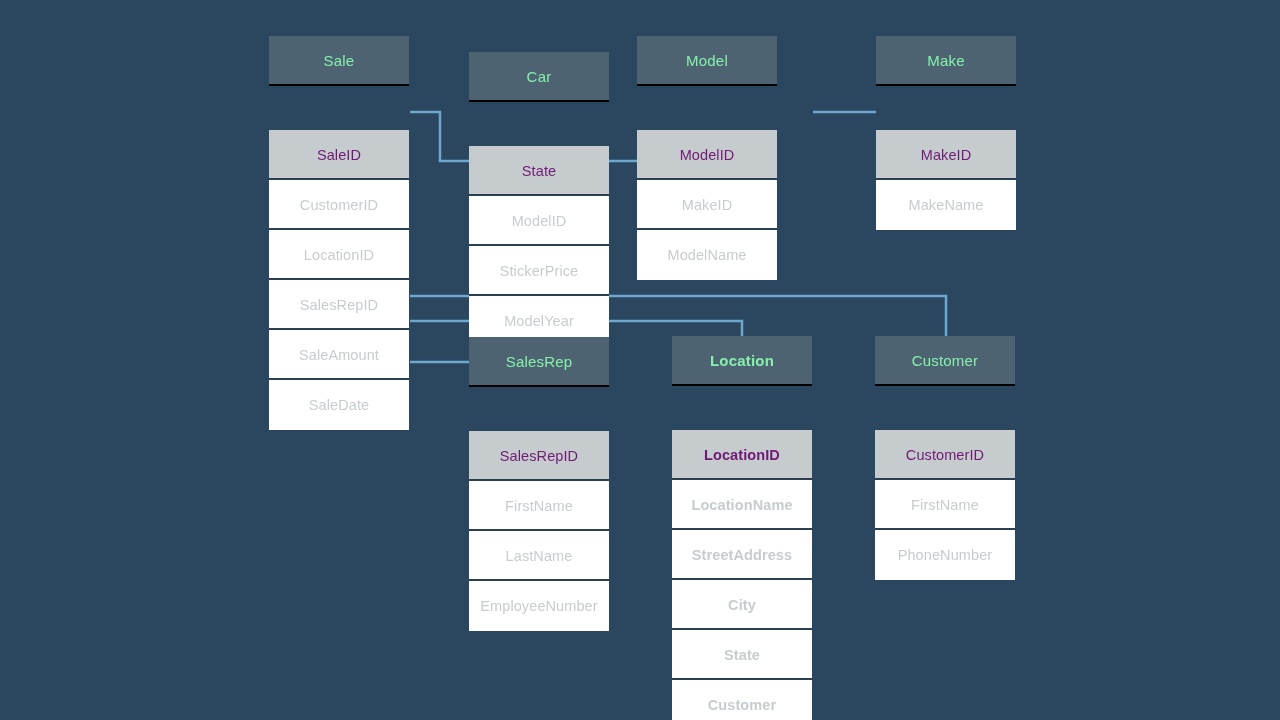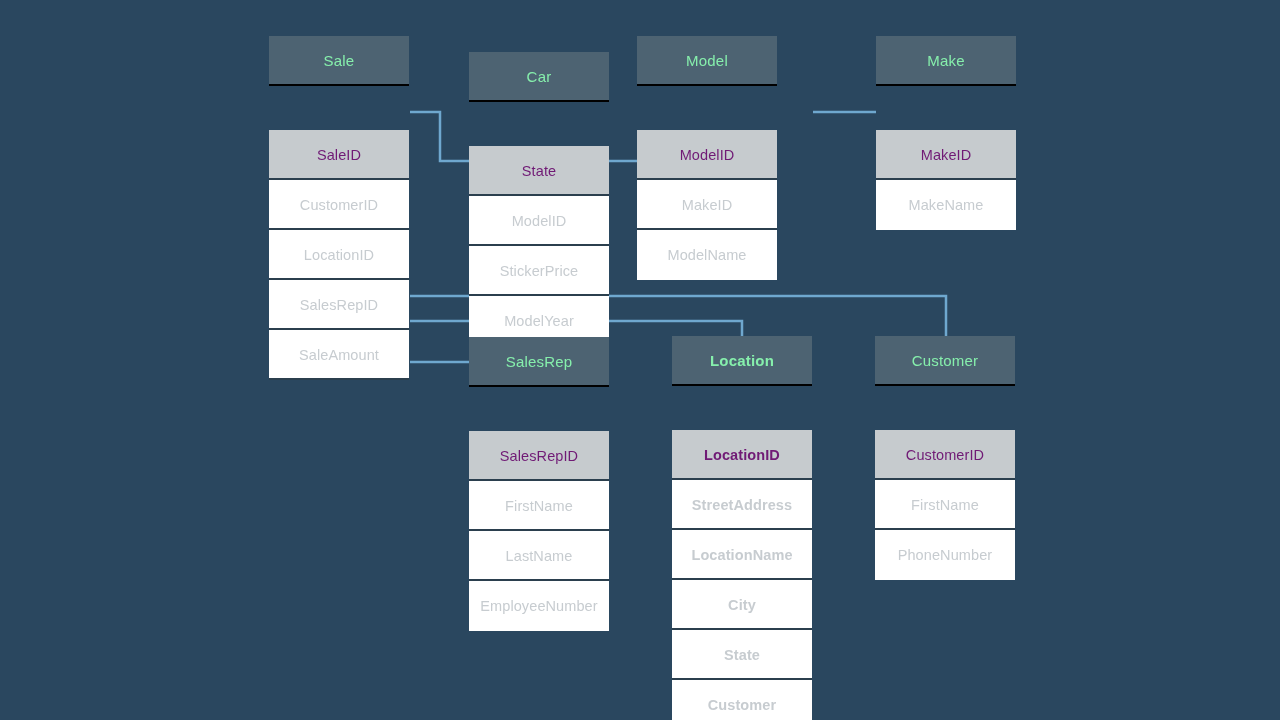--- a/index.html
+++ b/index.html
@@ -83,20 +83,21 @@
 
   <div id="entities-root">
       <div class="entity" style="left: 269px; top: 36px;">
         <div class="entity-title">Sale</div>
         <div class="entity-fields">
           <div class="field pk">SaleID</div>
           <div class="field">CustomerID</div>
           <div class="field">LocationID</div>
           <div class="field">SalesRepID</div>
           <div class="field">SaleAmount</div>
+          <div class="field last">SaleDate</div>
         </div>
       </div>
       <div class="entity" style="left: 469px; top: 52px;">
         <div class="entity-title">Car</div>
         <div class="entity-fields">
           <div class="field pk">State</div>
           <div class="field">ModelID</div>
           <div class="field">StickerPrice</div>
           <div class="field last">ModelYear</div>
         </div>
@@ -122,22 +123,22 @@
           <div class="field pk">SalesRepID</div>
           <div class="field">FirstName</div>
           <div class="field">LastName</div>
           <div class="field last">EmployeeNumber</div>
         </div>
       </div>
       <div class="entity" style="left: 672px; top: 336px; font-weight: bold;">
         <div class="entity-title">Location</div>
         <div class="entity-fields">
           <div class="field pk">LocationID</div>
+          <div class="field">LocationName</div>
           <div class="field">StreetAddress</div>
-          <div class="field">LocationName</div>
           <div class="field">City</div>
           <div class="field">State</div>
           <div class="field last">Customer</div>
         </div>
       </div>
       <div class="entity" style="left: 875px; top: 336px;">
         <div class="entity-title">Customer</div>
         <div class="entity-fields">
           <div class="field pk">CustomerID</div>
           <div class="field">FirstName</div>

